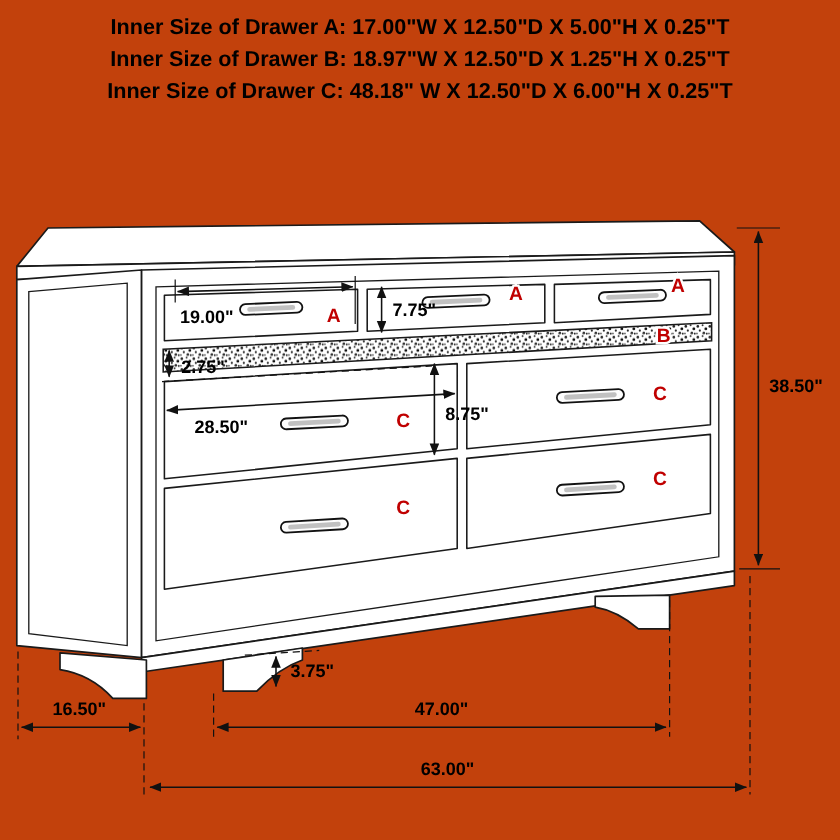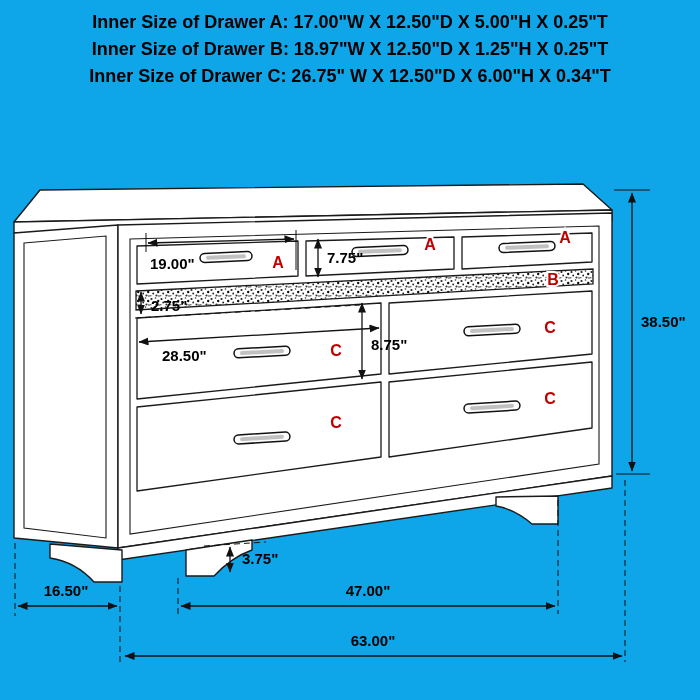--- a/index.html
+++ b/index.html
@@ -1,17 +1,17 @@
 <!DOCTYPE html>
 <html><head>
 <meta charset="utf-8">
 <style>
   html,body{margin:0;padding:0;background:#fff;}
   .page{
-    position:relative;width:700px;height:700px;background:#0ea5e9;overflow:hidden;
+    position:relative;width:700px;height:700px;background:#c2410c;overflow:hidden;
     font-family:"Liberation Sans", sans-serif;color:#000;
   }
   .spec-header{
     position:absolute;top:9px;left:0;width:700px;text-align:center;
     font-size:18px;font-weight:bold;line-height:27px;letter-spacing:0;
   }
   svg{position:absolute;top:0;left:0;}
   .ln2{fill:#ffffff;stroke:#1a1a1a;stroke-width:1.4;stroke-linejoin:round;}
   .thin{fill:none;stroke:#1a1a1a;stroke-width:1.1;}
   .drawer{fill:#ffffff;stroke:#1a1a1a;stroke-width:1.3;stroke-linejoin:round;}
@@ -25,21 +25,21 @@
   .handle-inner{fill:#777;opacity:.45;}
 </style>
 </head>
 <body>
 
 <div class="page">
 
   <div class="spec-header">
     <div>Inner Size of Drawer A: 17.00"W X 12.50"D X 5.00"H X 0.25"T</div>
     <div>Inner Size of Drawer B: 18.97"W X 12.50"D X 1.25"H X 0.25"T</div>
-    <div>Inner Size of Drawer C: 26.75" W X 12.50"D X 6.00"H X 0.34"T</div>
+    <div>Inner Size of Drawer C: 48.18" W X 12.50"D X 6.00"H X 0.25"T</div>
   </div>
 
   <svg width="700" height="700" viewBox="0 0 700 700">
     <defs>
       <marker id="arrE" markerWidth="12" markerHeight="10" refX="9.5" refY="4" orient="auto" markerUnits="userSpaceOnUse">
         <path d="M0,0 L10,4 L0,8 Z" fill="#111"></path>
       </marker>
       <marker id="arrS" markerWidth="12" markerHeight="10" refX="9.5" refY="4" orient="auto-start-reverse" markerUnits="userSpaceOnUse">
         <path d="M0,0 L10,4 L0,8 Z" fill="#111"></path>
       </marker>

